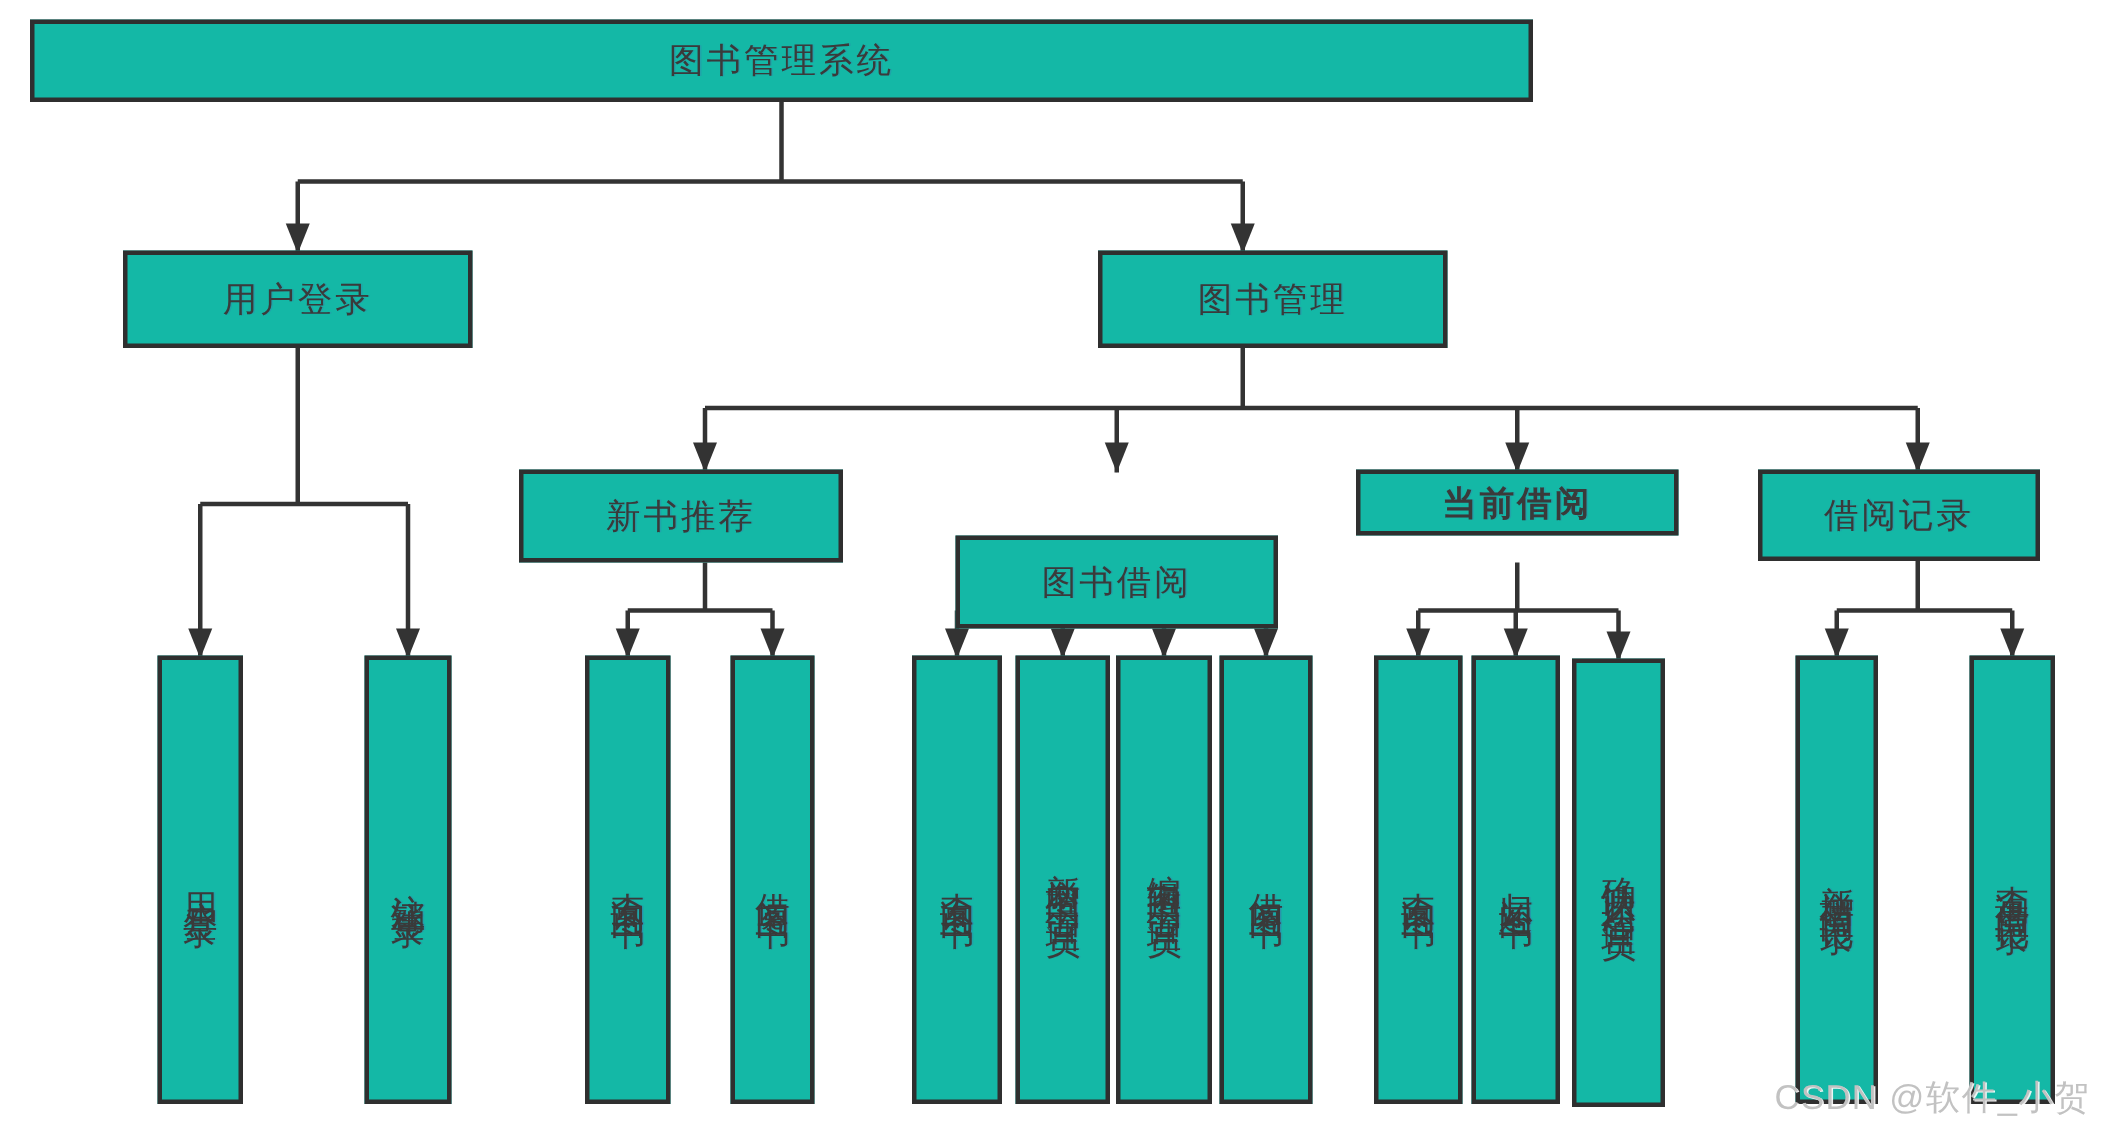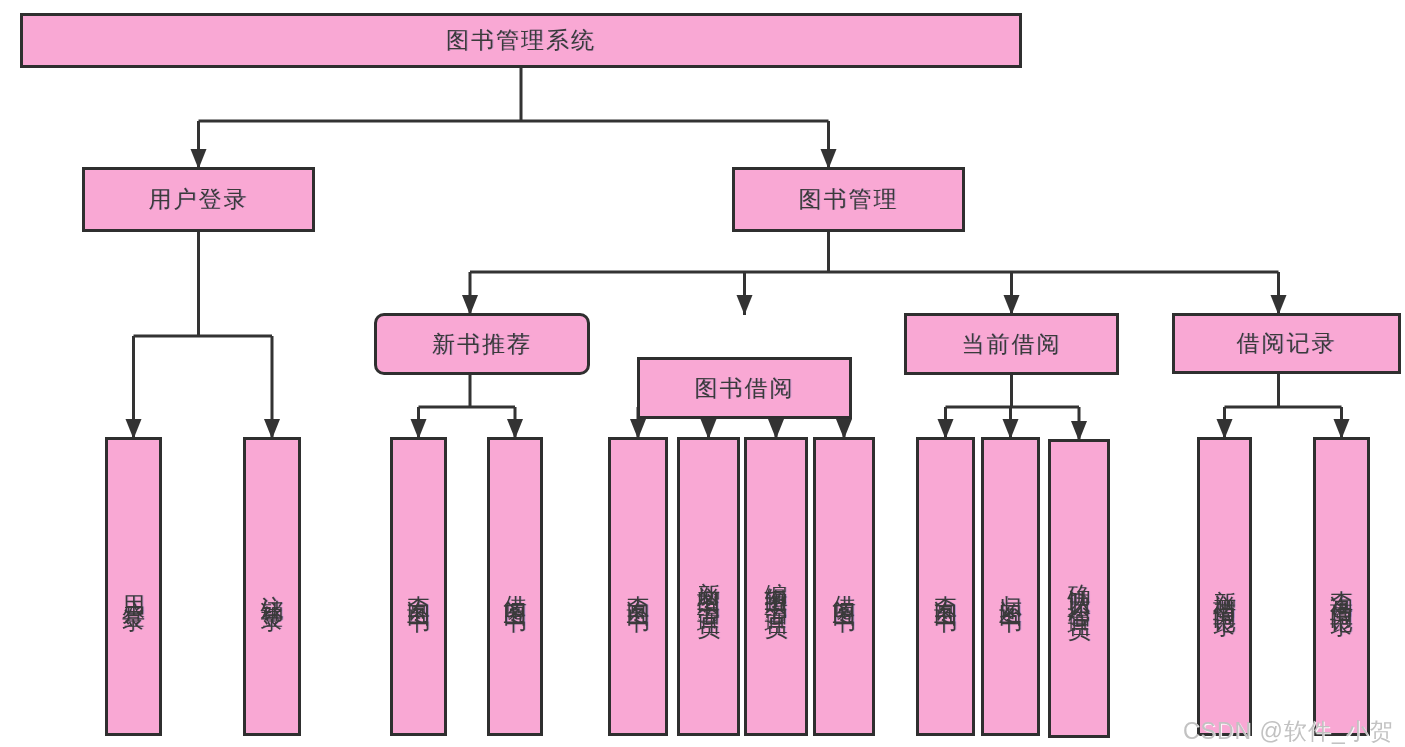--- a/index.html
+++ b/index.html
@@ -18,21 +18,21 @@
   #edges {
     position: absolute;
     left: 0;
     top: 0;
     width: 1405px;
     height: 747px;
   }
   .node {
     position: absolute;
     box-sizing: border-box;
-    background: #f9a8d4;
+    background: #14b8a6;
     border: 3px solid #2f2f2f;
     display: flex;
     align-items: center;
     justify-content: center;
     color: #3a3a3a;
     font-size: 23px;
     letter-spacing: 2px;
     white-space: nowrap;
     text-shadow: 1px 0 0 rgba(70,100,180,0.25);
   }
@@ -74,24 +74,24 @@
       <polygon points="937.5,419 953.5,419 945.5,439" fill="#333333"></polygon>
       <polygon points="1002.5,419 1018.5,419 1010.5,439" fill="#333333"></polygon>
       <polygon points="1071,421 1087,421 1079,441" fill="#333333"></polygon>
       <polygon points="1216.5,419 1232.5,419 1224.5,439" fill="#333333"></polygon>
       <polygon points="1333.5,419 1349.5,419 1341.5,439" fill="#333333"></polygon>
     </svg>
   <div id="nodes">
       <div class="node" style="left: 20px; top: 13px; width: 1002px; height: 55px;">图书管理系统</div>
       <div class="node" style="left: 82px; top: 167px; width: 233px; height: 65px;">用户登录</div>
       <div class="node" style="left: 732px; top: 167px; width: 233px; height: 65px;">图书管理</div>
-      <div class="node" style="left: 374px; top: 313px; width: 216px; height: 62px; border-radius: 10px;">新书推荐</div>
+      <div class="node" style="left: 346px; top: 313px; width: 216px; height: 62px;">新书推荐</div>
       <div class="node" style="left: 637px; top: 313px; width: 215px; height: 62px; margin-top: 44px;">图书借阅</div>
-      <div class="node" style="left: 904px; top: 313px; width: 215px; height: 62px;">当前借阅</div>
-      <div class="node" style="left: 1172px; top: 313px; width: 229px; height: 61px;">借阅记录</div>
+      <div class="node" style="left: 904px; top: 313px; width: 215px; height: 44px; font-weight: bold;">当前借阅</div>
+      <div class="node" style="left: 1172px; top: 313px; width: 188px; height: 61px;">借阅记录</div>
       <div class="node v" style="left: 105px; top: 437px; width: 57px; height: 299px;">用户登录</div>
       <div class="node v" style="left: 243px; top: 437px; width: 58px; height: 299px;">注销登录</div>
       <div class="node v" style="left: 390px; top: 437px; width: 57px; height: 299px;">查询图书</div>
       <div class="node v" style="left: 487px; top: 437px; width: 56px; height: 299px;">借阅图书</div>
       <div class="node v" style="left: 608px; top: 437px; width: 60px; height: 299px;">查询图书</div>
       <div class="node v" style="left: 677px; top: 437px; width: 63px; height: 299px;">新增图书（管理员）</div>
       <div class="node v" style="left: 744px; top: 437px; width: 64px; height: 299px;">编辑图书（管理员）</div>
       <div class="node v" style="left: 813px; top: 437px; width: 62px; height: 299px;">借阅图书</div>
       <div class="node v" style="left: 916px; top: 437px; width: 59px; height: 299px;">查询图书</div>
       <div class="node v" style="left: 981px; top: 437px; width: 59px; height: 299px;">归还图书</div>

